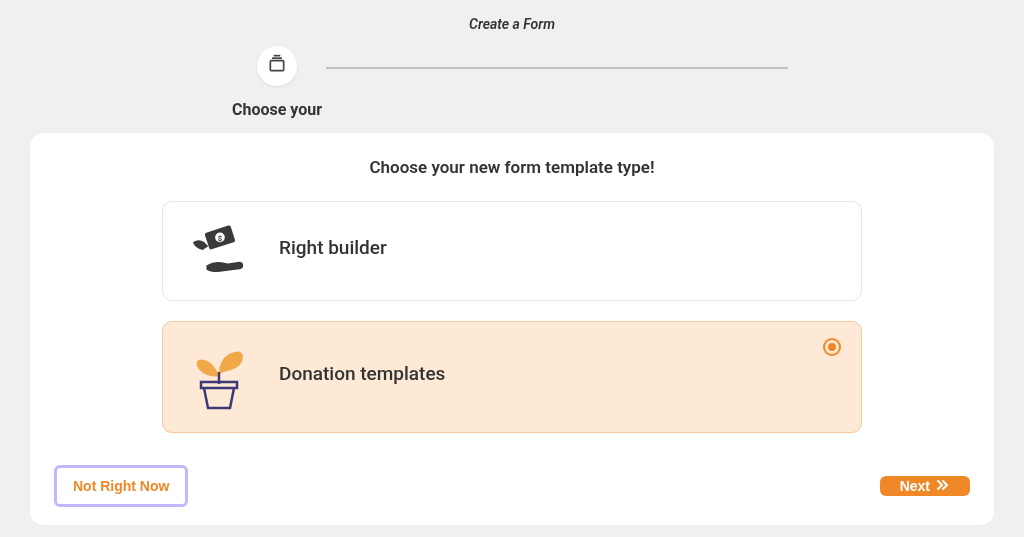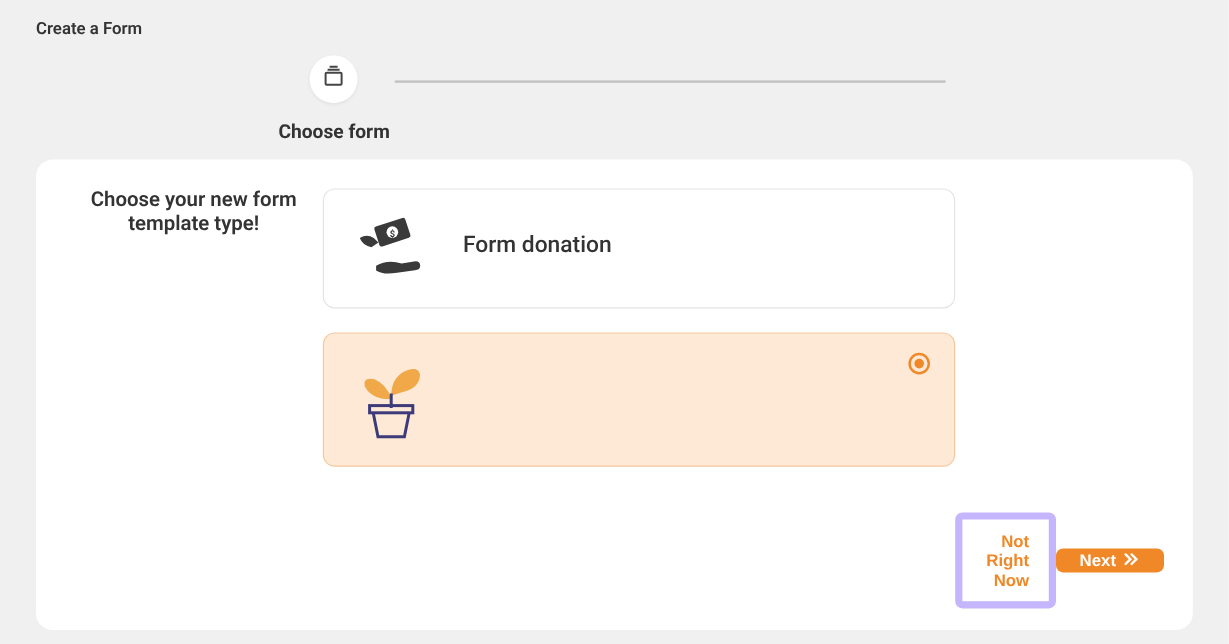--- a/index.html
+++ b/index.html
@@ -14,22 +14,23 @@
       height: 537px;
       overflow: hidden;
     }
     .container {
       display: flex;
       flex-direction: column;
       height: 100%;
       padding: 12px 30px;
     }
     .header {
-      text-align: left;
+      text-align: center;
       padding: 4px 0 14px;
+      font-style: italic;
     }
     .header-title {
       font-size: 14px;
       font-weight: 600;
       color: #333;
     }
     .stepper {
       display: flex;
       align-items: center;
       justify-content: center;
@@ -72,21 +73,21 @@
       margin: 0 4px;
       margin-bottom: 30px;
     }
     .card {
       background: #fff;
       border-radius: 14px;
       padding: 24px 24px 18px;
       margin-top: 14px;
       flex: 1;
       display: flex;
-      flex-direction: row;
+      flex-direction: column;
     }
     .card-title {
       text-align: center;
       font-size: 17px;
       font-weight: 600;
       color: #333;
       margin-bottom: 24px;
     }
     .options {
       display: flex;
@@ -149,21 +150,21 @@
     }
     .footer {
       display: flex;
       justify-content: space-between;
       align-items: center;
       margin-top: auto;
       padding-top: 20px;
     }
     .btn-secondary {
       background: #fff;
-      border: 6px solid #c4b5fd;
+      border: 3px solid #c4b5fd;
       color: #f08827;
       font-size: 14px;
       font-weight: 600;
       padding: 10px 16px;
       border-radius: 6px;
       cursor: pointer;
       text-align: right;
     }
     .btn-primary {
       background: #f08827;
@@ -192,59 +193,60 @@
     <div class="step">
       <div class="step-icon-wrap">
         <span>
           <svg width="20" height="20" viewBox="0 0 24 24" fill="none" stroke="#444" stroke-width="2">
             <rect x="4" y="8" width="16" height="12" rx="1"></rect>
             <line x1="6" y1="5" x2="18" y2="5"></line>
             <line x1="8" y1="2" x2="16" y2="2"></line>
           </svg>
         </span>
       </div>
-      <div class="step-label">Choose form</div>
+      <div class="step-label">Choose your</div>
     </div>
     <div class="step-line"></div>
   </div>
 
   <div class="card">
     <div class="card-title">Choose your new form template type!</div>
 
     <div class="options">
 
       <div class="option">
         <div class="option-icon">
           <svg width="62" height="58" viewBox="0 0 62 58" fill="#3a3a3a">
             <rect x="18" y="6" width="28" height="18" rx="2" transform="rotate(-18 32 15)"></rect>
             <circle cx="32" cy="15" r="5" fill="#fff"></circle>
             <text x="32" y="19" font-size="8" text-anchor="middle" fill="#3a3a3a" font-weight="bold">$</text>
             <path d="M 4 20 Q 10 16 16 20 L 20 24 L 14 28 Q 6 26 4 20 Z"></path>
             <path d="M 18 44 Q 28 38 40 42 L 52 40 Q 56 40 56 44 Q 56 48 50 48 L 36 50 Q 24 52 18 48 Z"></path>
           </svg>
         </div>
         <div class="option-content">
-          <div class="option-title">Form donation</div>
+          <div class="option-title">Right builder</div>
         </div>
       </div>
 
       <div class="option selected">
         <div class="option-radio">
           <div class="option-radio-dot"></div>
         </div>
         <div class="option-icon">
           <svg width="60" height="70" viewBox="0 0 60 70">
             <path d="M 30 32 Q 30 18 40 12 Q 52 6 54 14 Q 54 24 42 28 Q 34 30 30 32 Z" fill="#f0a848"></path>
             <path d="M 30 34 Q 26 22 16 18 Q 6 16 8 24 Q 12 32 22 34 Q 28 35 30 34 Z" fill="#f0a848"></path>
             <line x1="30" y1="30" x2="30" y2="42" stroke="#3d3a7a" stroke-width="2.5"></line>
             <rect x="12" y="40" width="36" height="6" fill="none" stroke="#3d3a7a" stroke-width="2.5"></rect>
             <path d="M 15 46 L 19 66 L 41 66 L 45 46" fill="none" stroke="#3d3a7a" stroke-width="2.5"></path>
           </svg>
         </div>
         <div class="option-content">
+          <div class="option-title">Donation templates</div>
         </div>
       </div>
 
     </div>
 
     <div class="footer">
       <button class="btn-secondary">Not Right Now</button>
       <button class="btn-primary">
         <span>Next</span>
         <span>

